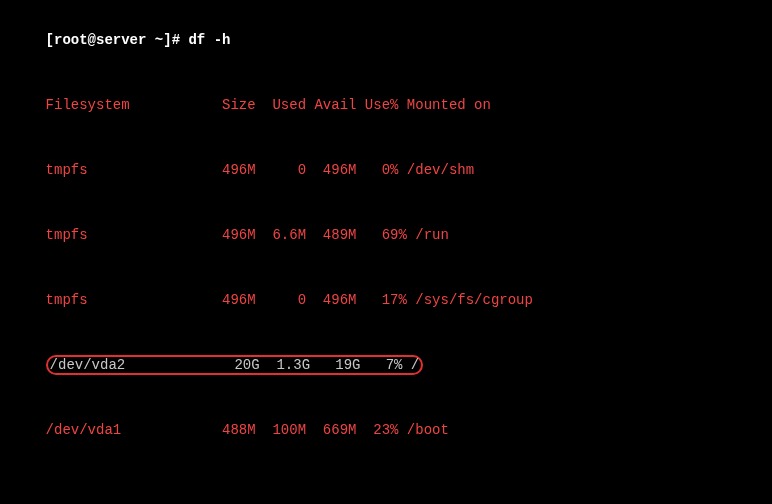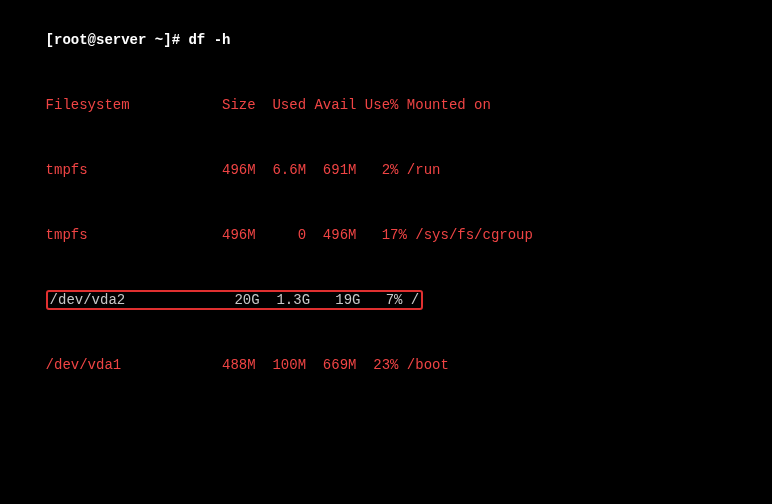--- a/index.html
+++ b/index.html
@@ -32,21 +32,21 @@
       color: #ef4444;
     }
 
     .line.prompt {
       color: #ffffff;
       font-weight: bold;
     }
 
     .red-box {
       border: 2px solid #e03030;
-      border-radius: 3px;
+      border-radius: 10px;
       padding: 0 2px;
       display: inline;
     }
 
     .vda2-line {
       color: #c8c8c8;
     }
   </style>
 </head>
 <body>
@@ -55,23 +55,26 @@
 
   <div class="line prompt">
     <span>[root@server ~]# df -h</span>
   </div>
 
   <div class="line">
     <span>Filesystem           Size  Used Avail Use% Mounted on</span>
   </div>
 
 
+  <div class="line">
+    <span>tmpfs                496M     0  496M   0% /dev/shm</span>
+  </div>
 
   <div class="line">
-    <span>tmpfs                496M  6.6M  691M   2% /run</span>
+    <span>tmpfs                496M  6.6M  489M   69% /run</span>
   </div>
 
   <div class="line">
     <span>tmpfs                496M     0  496M   17% /sys/fs/cgroup</span>
   </div>
 
   <div class="line vda2-line">
     <span class="red-box">/dev/vda2             20G  1.3G   19G   7% /</span>
   </div>
 

